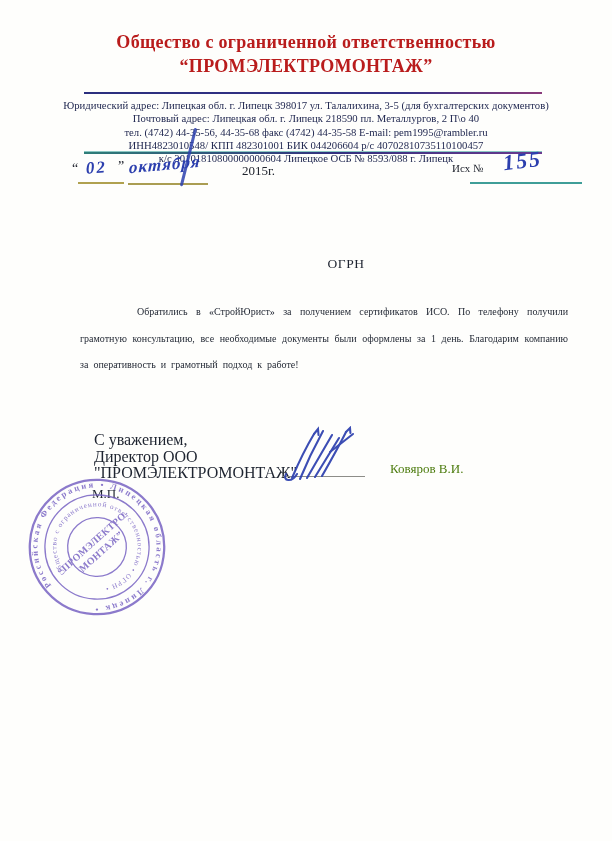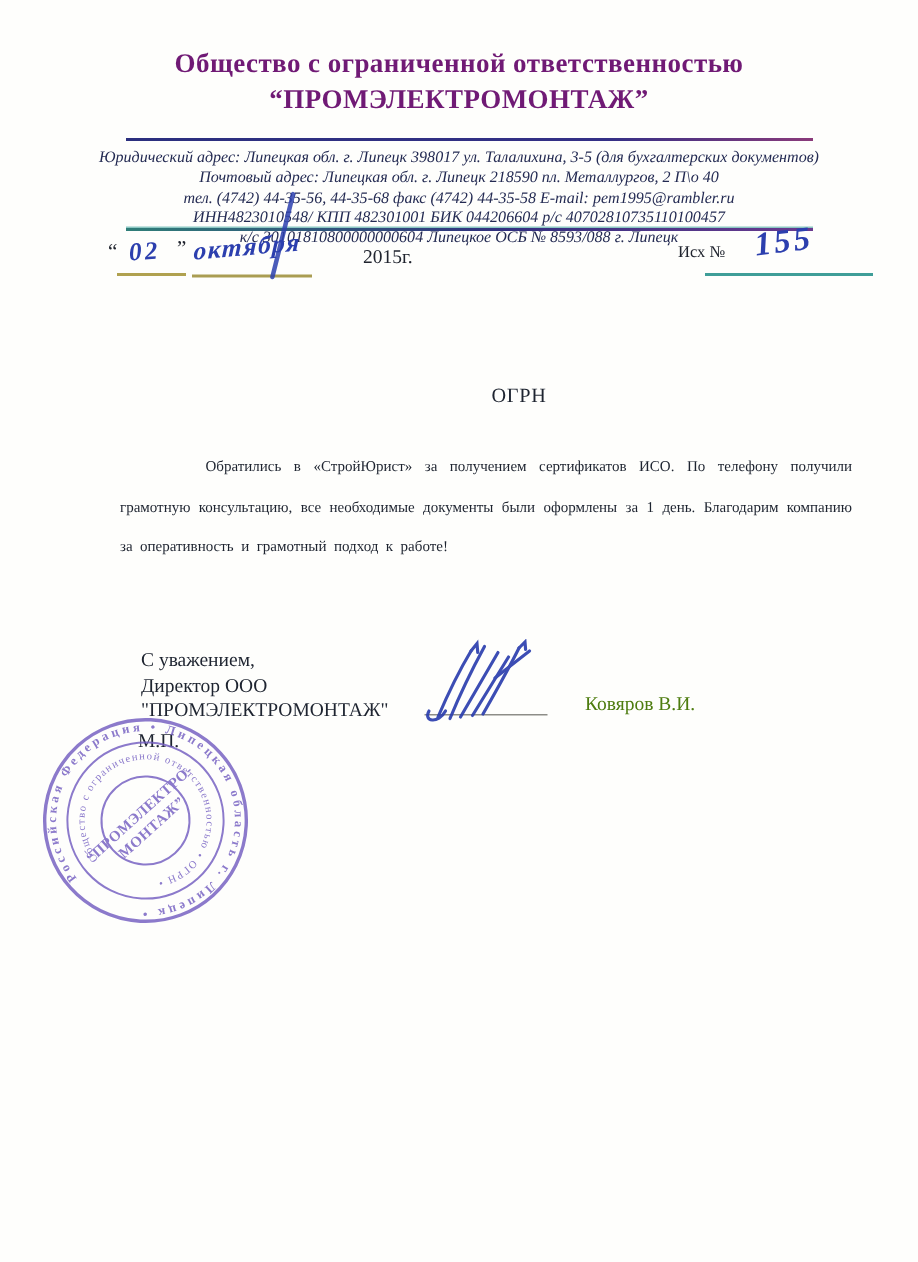--- a/index.html
+++ b/index.html
@@ -3,29 +3,29 @@
 <meta charset="utf-8">
 <style>
   html,body{margin:0;padding:0;background:#e8e8e8;}
   .page{
     position:relative; width:612px; height:841px; margin:0 auto;
     background:#fefefc; overflow:hidden;
     font-family:"Liberation Serif", serif; color:#20242e;
   }
   
   .hdr{position:absolute; left:0; top:30px; width:612px; text-align:center;
-       font-weight:bold; font-size:18px; line-height:24px; color:#701a75; letter-spacing:.3px;}
+       font-weight:bold; font-size:18px; line-height:24px; color:#b91c1c; letter-spacing:.3px;}
   
   .rule{position:absolute; left:84px; width:458px; height:2px;}
   .rule-top{top:92px; background:linear-gradient(to right,#2b2f7e 0%,#343086 70%,#8a3a7a 100%);}
   .rule-bottom{top:152px; background:linear-gradient(to right,#2f7e78 0%,#32307f 55%,#6a3a8f 100%);
        box-shadow:0 -1px 0 rgba(46,155,148,.55);}
   
   .requisites{position:absolute; left:36px; top:99px; width:540px; text-align:center;
-       font-size:10.7px; line-height:13.3px; color:#232a52;font-style:italic;}
+       font-size:10.7px; line-height:13.3px; color:#232a52;}
   
   .q{position:absolute; font-size:14px; color:#20242e;}
   .hw{position:absolute; color:#2c3fae; font-style:italic; font-weight:bold;
       font-family:"Liberation Serif", serif;}
   .hw-day{left:86px; top:158px; font-size:17px; letter-spacing:2px; transform:rotate(-4deg);}
   .hw-month{left:129px; top:155px; font-size:17px; letter-spacing:1px; transform:rotate(-5deg) skewX(-8deg);}
   .hw-num{left:503px; top:148px; font-size:22px; letter-spacing:2px; transform:rotate(-7deg);}
   .year{position:absolute; left:213px; top:163px; font-size:13px;margin-left:29px;}
   .ref-label{position:absolute; left:452px; top:162px; font-size:11px;}
   .uline{position:absolute; height:1.5px;}
@@ -34,21 +34,21 @@
   .ul-ref{left:470px; top:182px; width:112px; background:#3f9e98;}
   .pen-stroke{position:absolute; left:187px; top:127px; width:2.5px; height:60px;
       background:#2c3fae; transform:rotate(14deg); border-radius:2px; opacity:.85;}
   
   .title{position:absolute; left:346px; top:256px; transform:translateX(-50%);
       font-size:13.5px; letter-spacing:.5px; color:#1e2430;}
   .body-par{position:absolute; left:64px; top:283px; width:488px; margin:16px;
       font-size:10px; line-height:26.5px; color:#1e2430;
       text-align:justify; text-align-last:left; text-indent:57px; word-spacing:2.5px;}
   
-  .sig-block{position:absolute; left:94px; top:432px; font-size:13px; line-height:16.5px; color:#1e2430;}
+  .sig-block{position:absolute; left:94px; top:432px; font-size:16px; line-height:16.5px; color:#1e2430;}
   .sig-svg{position:absolute; left:270px; top:426px;}
   .sig-rule{position:absolute; left:283px; top:476px; width:82px; height:1px; background:#8d8d88;}
   .sig-name{position:absolute; left:390px; top:461px; font-size:13px; color:#4d7c0f;}
   .mp{position:absolute; left:92px; top:486px; font-size:13px; color:#1e2430;}
   
   .stamp{position:absolute; left:26px; top:476px; width:142px; height:142px;
       transform:rotate(-42deg); opacity:.83;}
   .stamp svg text{fill:#7560c2; font-family:"Liberation Serif", serif;}
   .stamp .ring-outer-text{font-size:9px; letter-spacing:2.4px; font-weight:bold;}
   .stamp .ring-inner-text{font-size:7.5px; letter-spacing:1px;}

